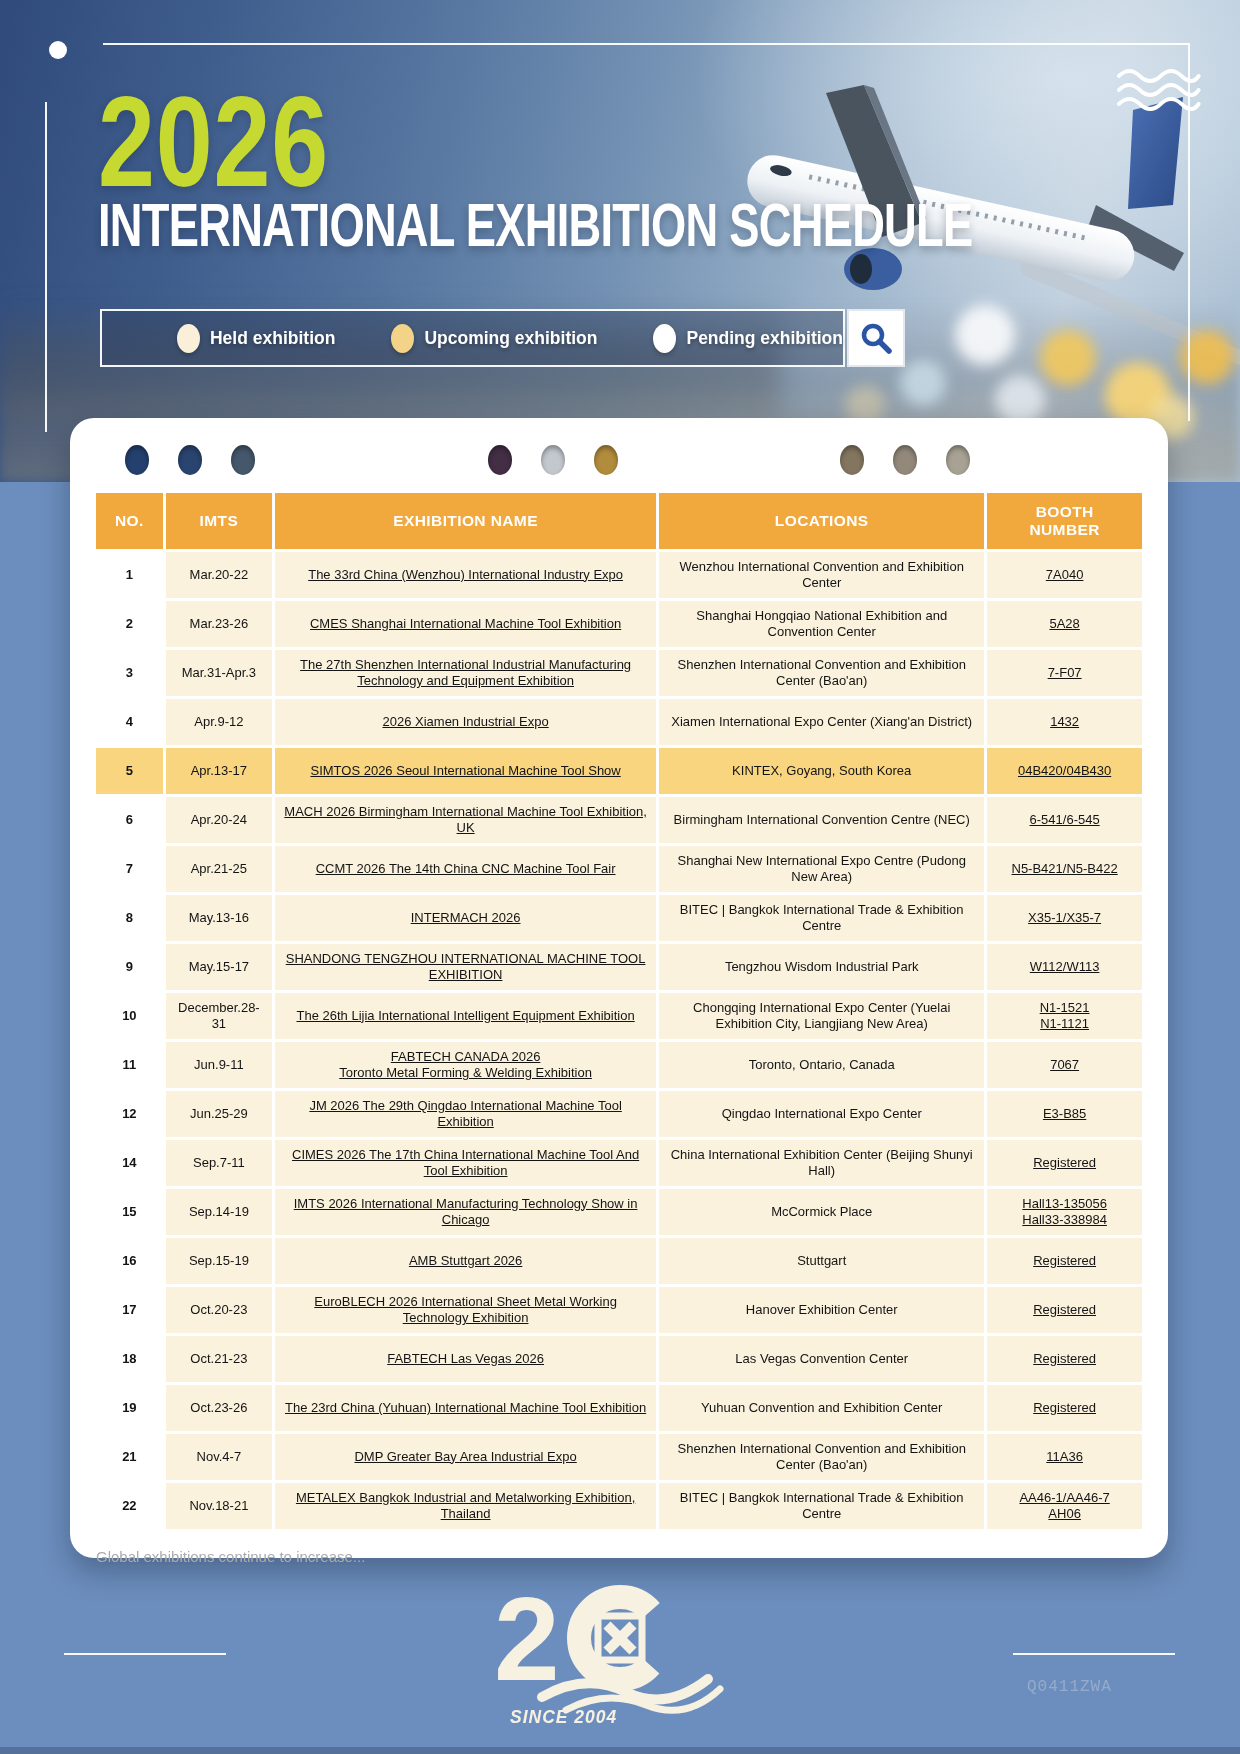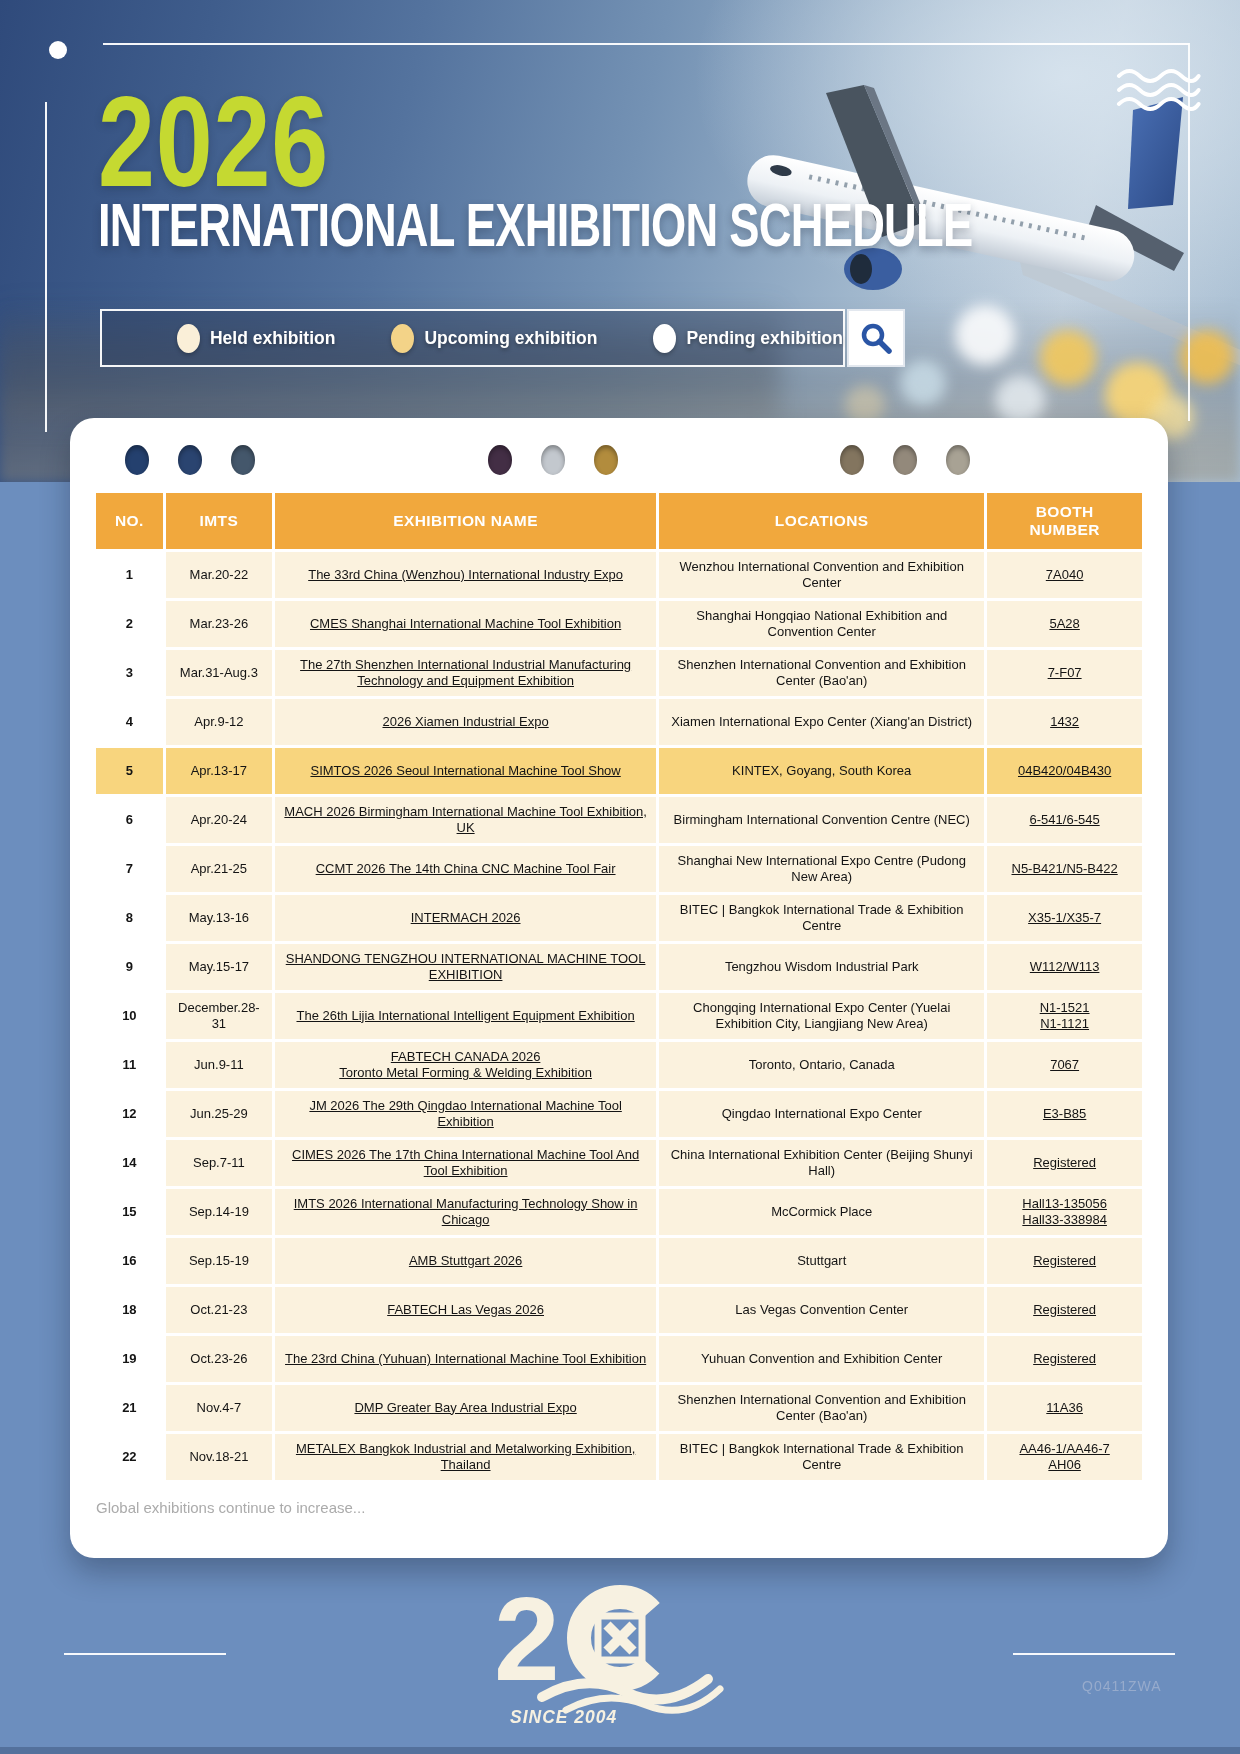--- a/index.html
+++ b/index.html
@@ -55,21 +55,21 @@
   table.sched td{background:#FBF2DE;color:#141414;font-size:13px;line-height:1.25;text-align:center;height:40px;padding:3px 8px;}
   table.sched td.c-no{background:#FFFFFF;font-weight:bold;}
   table.sched td.c-name,table.sched td.c-booth{white-space:pre-line;text-decoration:underline;}
   table.sched tr.highlight td{background:#F8D57E;}
   .note{margin:16px 0 0 26px;color:#ABABAB;font-size:15px;}
 
   
   .rule{position:absolute;top:1653px;width:162px;height:2px;background:rgba(255,255,255,.95);}
   .rule.left{left:64px}.rule.right{left:1013px}
   .logo{position:absolute;left:494px;top:1576px;}
-  .watermark{position:absolute;left:1082px;top:1678px;color:#97ABCC;font-size:14px;letter-spacing:1px;}
+  .watermark{position:absolute;left:1027px;top:1678px;color:#97ABCC;font-size:16px;letter-spacing:1px;font-family:Liberation Mono, monospace;}
   .bottom-strip{position:absolute;left:0;bottom:0;width:100%;height:7px;background:#54719C;}
 </style>
 </head>
 <body>
 
 <div class="poster">
 
   <div class="hero">
     <div class="city-blur"></div>
 
@@ -191,21 +191,21 @@
           </tr>
           <tr>
             <td class="c-no">2</td>
             <td class="c-date">Mar.23-26</td>
             <td class="c-name">CMES Shanghai International Machine Tool Exhibition</td>
             <td class="c-loc">Shanghai Hongqiao National Exhibition and Convention Center</td>
             <td class="c-booth">5A28</td>
           </tr>
           <tr>
             <td class="c-no">3</td>
-            <td class="c-date">Mar.31-Aug.3</td>
+            <td class="c-date">Mar.31-Apr.3</td>
             <td class="c-name">The 27th Shenzhen International Industrial Manufacturing Technology and Equipment Exhibition</td>
             <td class="c-loc">Shenzhen International Convention and Exhibition Center (Bao'an)</td>
             <td class="c-booth">7-F07</td>
           </tr>
           <tr>
             <td class="c-no">4</td>
             <td class="c-date">Apr.9-12</td>
             <td class="c-name">2026 Xiamen Industrial Expo</td>
             <td class="c-loc">Xiamen International Expo Center (Xiang'an District)</td>
             <td class="c-booth">1432</td>
@@ -281,20 +281,27 @@
             <td class="c-name">IMTS 2026 International Manufacturing Technology Show in Chicago</td>
             <td class="c-loc">McCormick Place</td>
             <td class="c-booth">Hall13-135056
 Hall33-338984</td>
           </tr>
           <tr>
             <td class="c-no">16</td>
             <td class="c-date">Sep.15-19</td>
             <td class="c-name">AMB Stuttgart 2026</td>
             <td class="c-loc">Stuttgart</td>
+            <td class="c-booth">Registered</td>
+          </tr>
+          <tr>
+            <td class="c-no">17</td>
+            <td class="c-date">Oct.20-23</td>
+            <td class="c-name">EuroBLECH 2026 International Sheet Metal Working Technology Exhibition</td>
+            <td class="c-loc">Hanover Exhibition Center</td>
             <td class="c-booth">Registered</td>
           </tr>
           <tr>
             <td class="c-no">18</td>
             <td class="c-date">Oct.21-23</td>
             <td class="c-name">FABTECH Las Vegas 2026</td>
             <td class="c-loc">Las Vegas Convention Center</td>
             <td class="c-booth">Registered</td>
           </tr>
           <tr>

